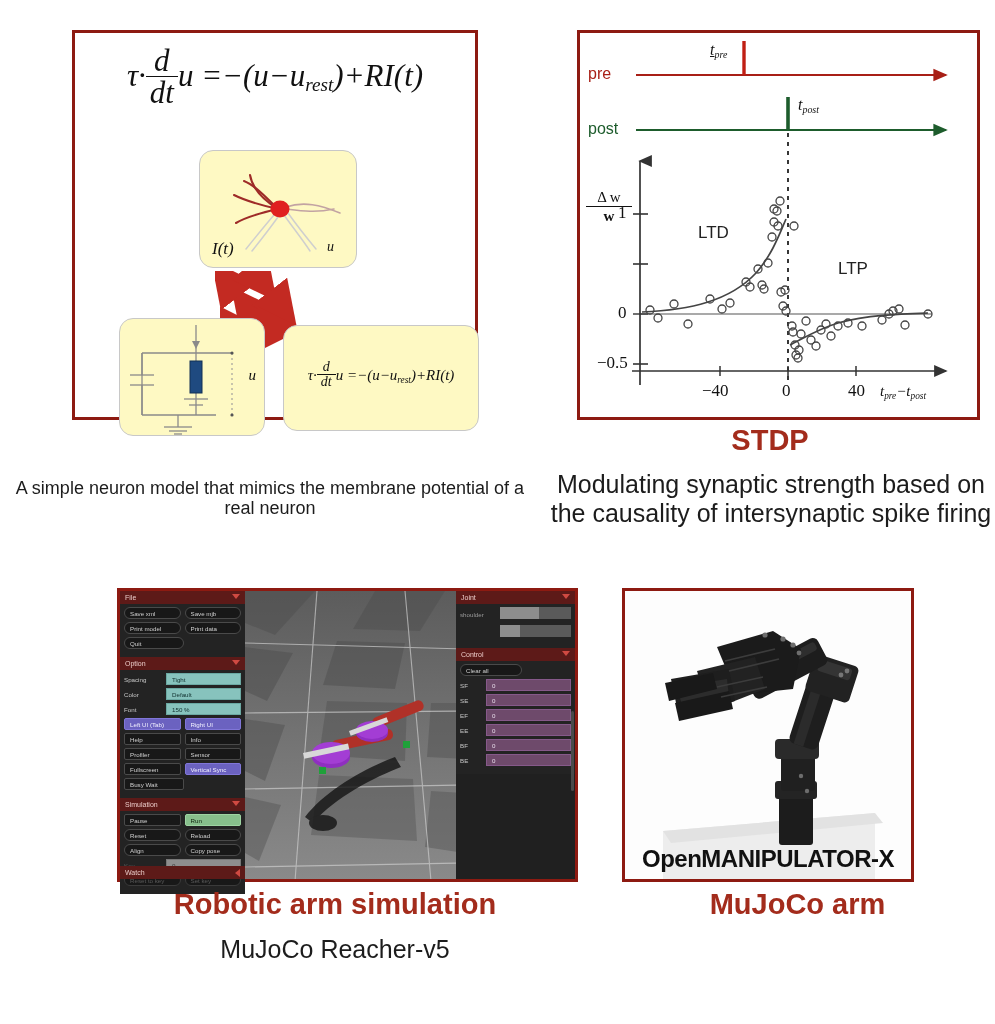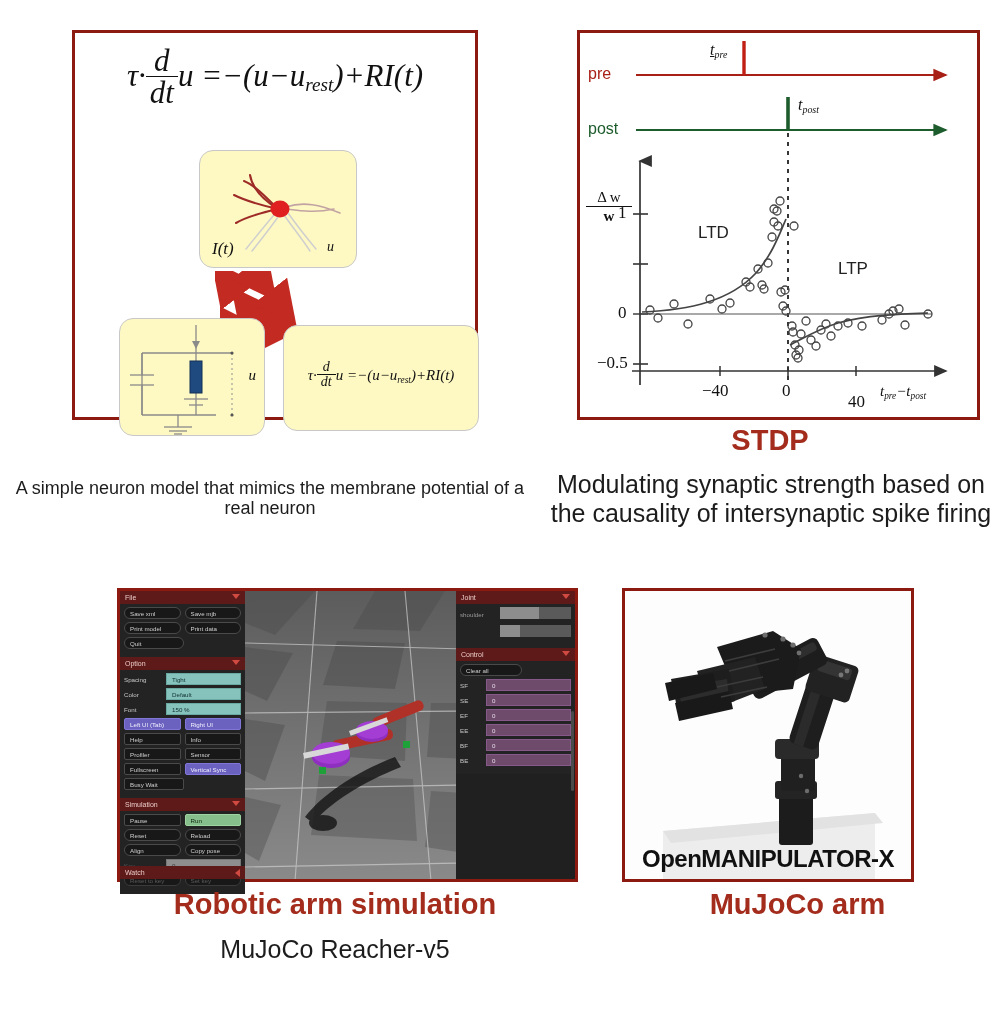--- a/index.html
+++ b/index.html
@@ -369,21 +369,21 @@
       <span class="num">Δ w</span>
       <span class="den">w</span>
     </div>
 
     <span class="tick-label" style="left:38px;top:170px;">1</span>
     <span class="tick-label" style="left:38px;top:270px;">0</span>
     <span class="tick-label" style="left:17px;top:320px;">−0.5</span>
 
     <span class="tick-label" style="left:122px;top:348px;">−40</span>
     <span class="tick-label" style="left:202px;top:348px;">0</span>
-    <span class="tick-label" style="left:268px;top:348px;margin-top:11px;">40</span>
+    <span class="tick-label" style="left:268px;top:348px;">40</span>
 
     <span class="spike-label" style="left:300px;top:350px;font-size:15px;"><span>t</span><span class="sub">pre</span><span>−</span><span>t</span><span class="sub">post</span></span>
 
     <span class="region-label" style="left:118px;top:190px;">LTD</span>
     <span class="region-label" style="left:258px;top:190px;margin-top:36px;">LTP</span>
   </div>
 
   <div class="cap-title" id="stdp-title">STDP</div>
   <div class="cap-sub" id="stdp-sub">Modulating synaptic strength based on the causality of intersynaptic spike firing</div>
 

